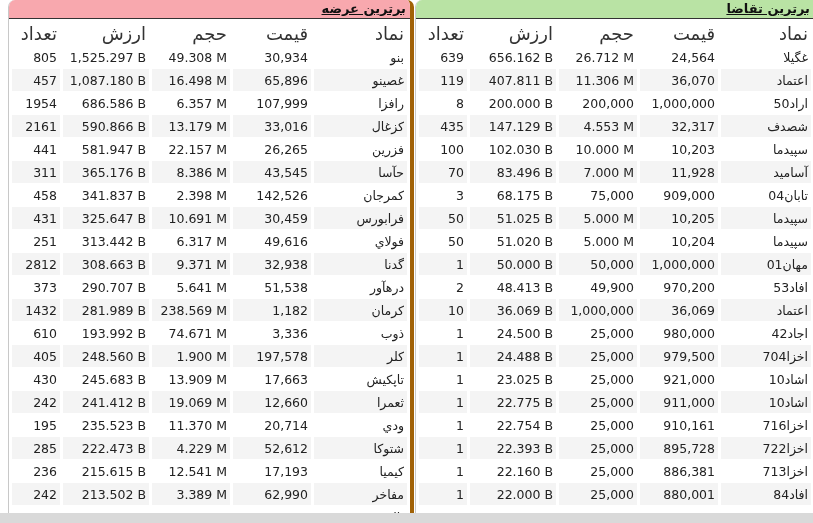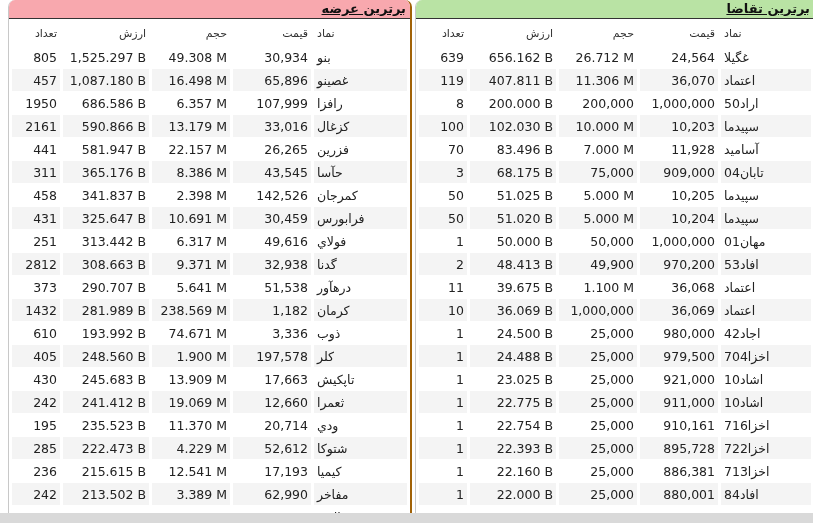--- a/index.html
+++ b/index.html
@@ -4,40 +4,40 @@
 <style>
   html, body { margin: 0; padding: 0; }
   body {
     width: 813px; height: 523px; overflow: hidden; position: relative;
     background: #ffffff;
     font-family: "DejaVu Sans", "Liberation Sans", sans-serif;
     font-size: 12px; color: #222;
   }
   .panel {
     position: absolute; top: 0; height: 523px;
-    border-left: 1px solid #c8c8c8; border-right: 2px solid #a16207;
+    border-left: 1px solid #c8c8c8; border-right: 4px solid #a16207;
     border-top-left-radius: 7px; border-top-right-radius: 7px;
     overflow: hidden; background: #fff;
   }
   .panel.left { left: 8px; width: 401px; }
   .panel.right { left: 415px; width: 398px; border-right: none; border-top-right-radius: 0; }
   .panel-header {
     height: 18px; border-bottom: 1.5px solid #333;
     direction: rtl; text-align: right; padding-right: 4px;
     font-weight: bold; font-size: 13px; line-height: 18px; color: #111;
   }
   .panel.left .panel-header { background: #f8a8ae; }
   .panel.right .panel-header { background: #b9e3a4; }
   .panel-header span { text-decoration: underline; }
   table { border-collapse: separate; border-spacing: 3px 0; width: 100%; table-layout: fixed; margin-top: 2px; }
   th, td { height: 22px; padding: 0 3px; white-space: nowrap; overflow: hidden; }
-  th { font-weight: normal; color: #333; font-size: 11px; height: 24px; }
+  th { font-weight: normal; color: #333; font-size: 18px; height: 24px; }
   td { text-align: right; font-size: 12.5px; color: #222; }
   th.num, td.num { text-align: right; }
-  th.sym, td.sym { text-align: left; direction: rtl; margin-top: 40px; }
+  th.sym, td.sym { text-align: right; direction: rtl; margin-top: 40px; }
   tbody tr:nth-child(odd) td { background: #ffffff; }
   tbody tr:nth-child(even) td { background: #f4f4f4; }
   td { border-top: 1px solid #fff; }
   col.c-count { width: 48px; }
   col.c-value { width: 86px; }
   col.c-vol { width: 78px; }
   col.c-price { width: 78px; }
   .bottom-bar {
     position: absolute; left: 0; top: 513px; width: 813px; height: 10px;
     background: #d9d9d9;
@@ -76,21 +76,21 @@
           <td class="sym">بنو</td>
         </tr>
         <tr>
           <td class="num">457</td>
           <td class="num">1,087.180 B</td>
           <td class="num">16.498 M</td>
           <td class="num">65,896</td>
           <td class="sym">غصینو</td>
         </tr>
         <tr>
-          <td class="num">1950</td>
+          <td class="num">1954</td>
           <td class="num">686.586 B</td>
           <td class="num">6.357 M</td>
           <td class="num">107,999</td>
           <td class="sym">رافزا</td>
         </tr>
         <tr>
           <td class="num">2161</td>
           <td class="num">590.866 B</td>
           <td class="num">13.179 M</td>
           <td class="num">33,016</td>
@@ -256,20 +256,27 @@
           <td class="sym">اعتماد</td>
         </tr>
         <tr>
           <td class="num">8</td>
           <td class="num">200.000 B</td>
           <td class="num">200,000</td>
           <td class="num">1,000,000</td>
           <td class="sym">اراد50</td>
         </tr>
         <tr>
+          <td class="num">435</td>
+          <td class="num">147.129 B</td>
+          <td class="num">4.553 M</td>
+          <td class="num">32,317</td>
+          <td class="sym">شصدف</td>
+        </tr>
+        <tr>
           <td class="num">100</td>
           <td class="num">102.030 B</td>
           <td class="num">10.000 M</td>
           <td class="num">10,203</td>
           <td class="sym">سپیدما</td>
         </tr>
         <tr>
           <td class="num">70</td>
           <td class="num">83.496 B</td>
           <td class="num">7.000 M</td>
@@ -303,27 +310,20 @@
           <td class="num">50,000</td>
           <td class="num">1,000,000</td>
           <td class="sym">مهان01</td>
         </tr>
         <tr>
           <td class="num">2</td>
           <td class="num">48.413 B</td>
           <td class="num">49,900</td>
           <td class="num">970,200</td>
           <td class="sym">افاد53</td>
-        </tr>
-        <tr>
-          <td class="num">11</td>
-          <td class="num">39.675 B</td>
-          <td class="num">1.100 M</td>
-          <td class="num">36,068</td>
-          <td class="sym">اعتماد</td>
         </tr>
         <tr>
           <td class="num">10</td>
           <td class="num">36.069 B</td>
           <td class="num">1,000,000</td>
           <td class="num">36,069</td>
           <td class="sym">اعتماد</td>
         </tr>
         <tr>
           <td class="num">1</td>

